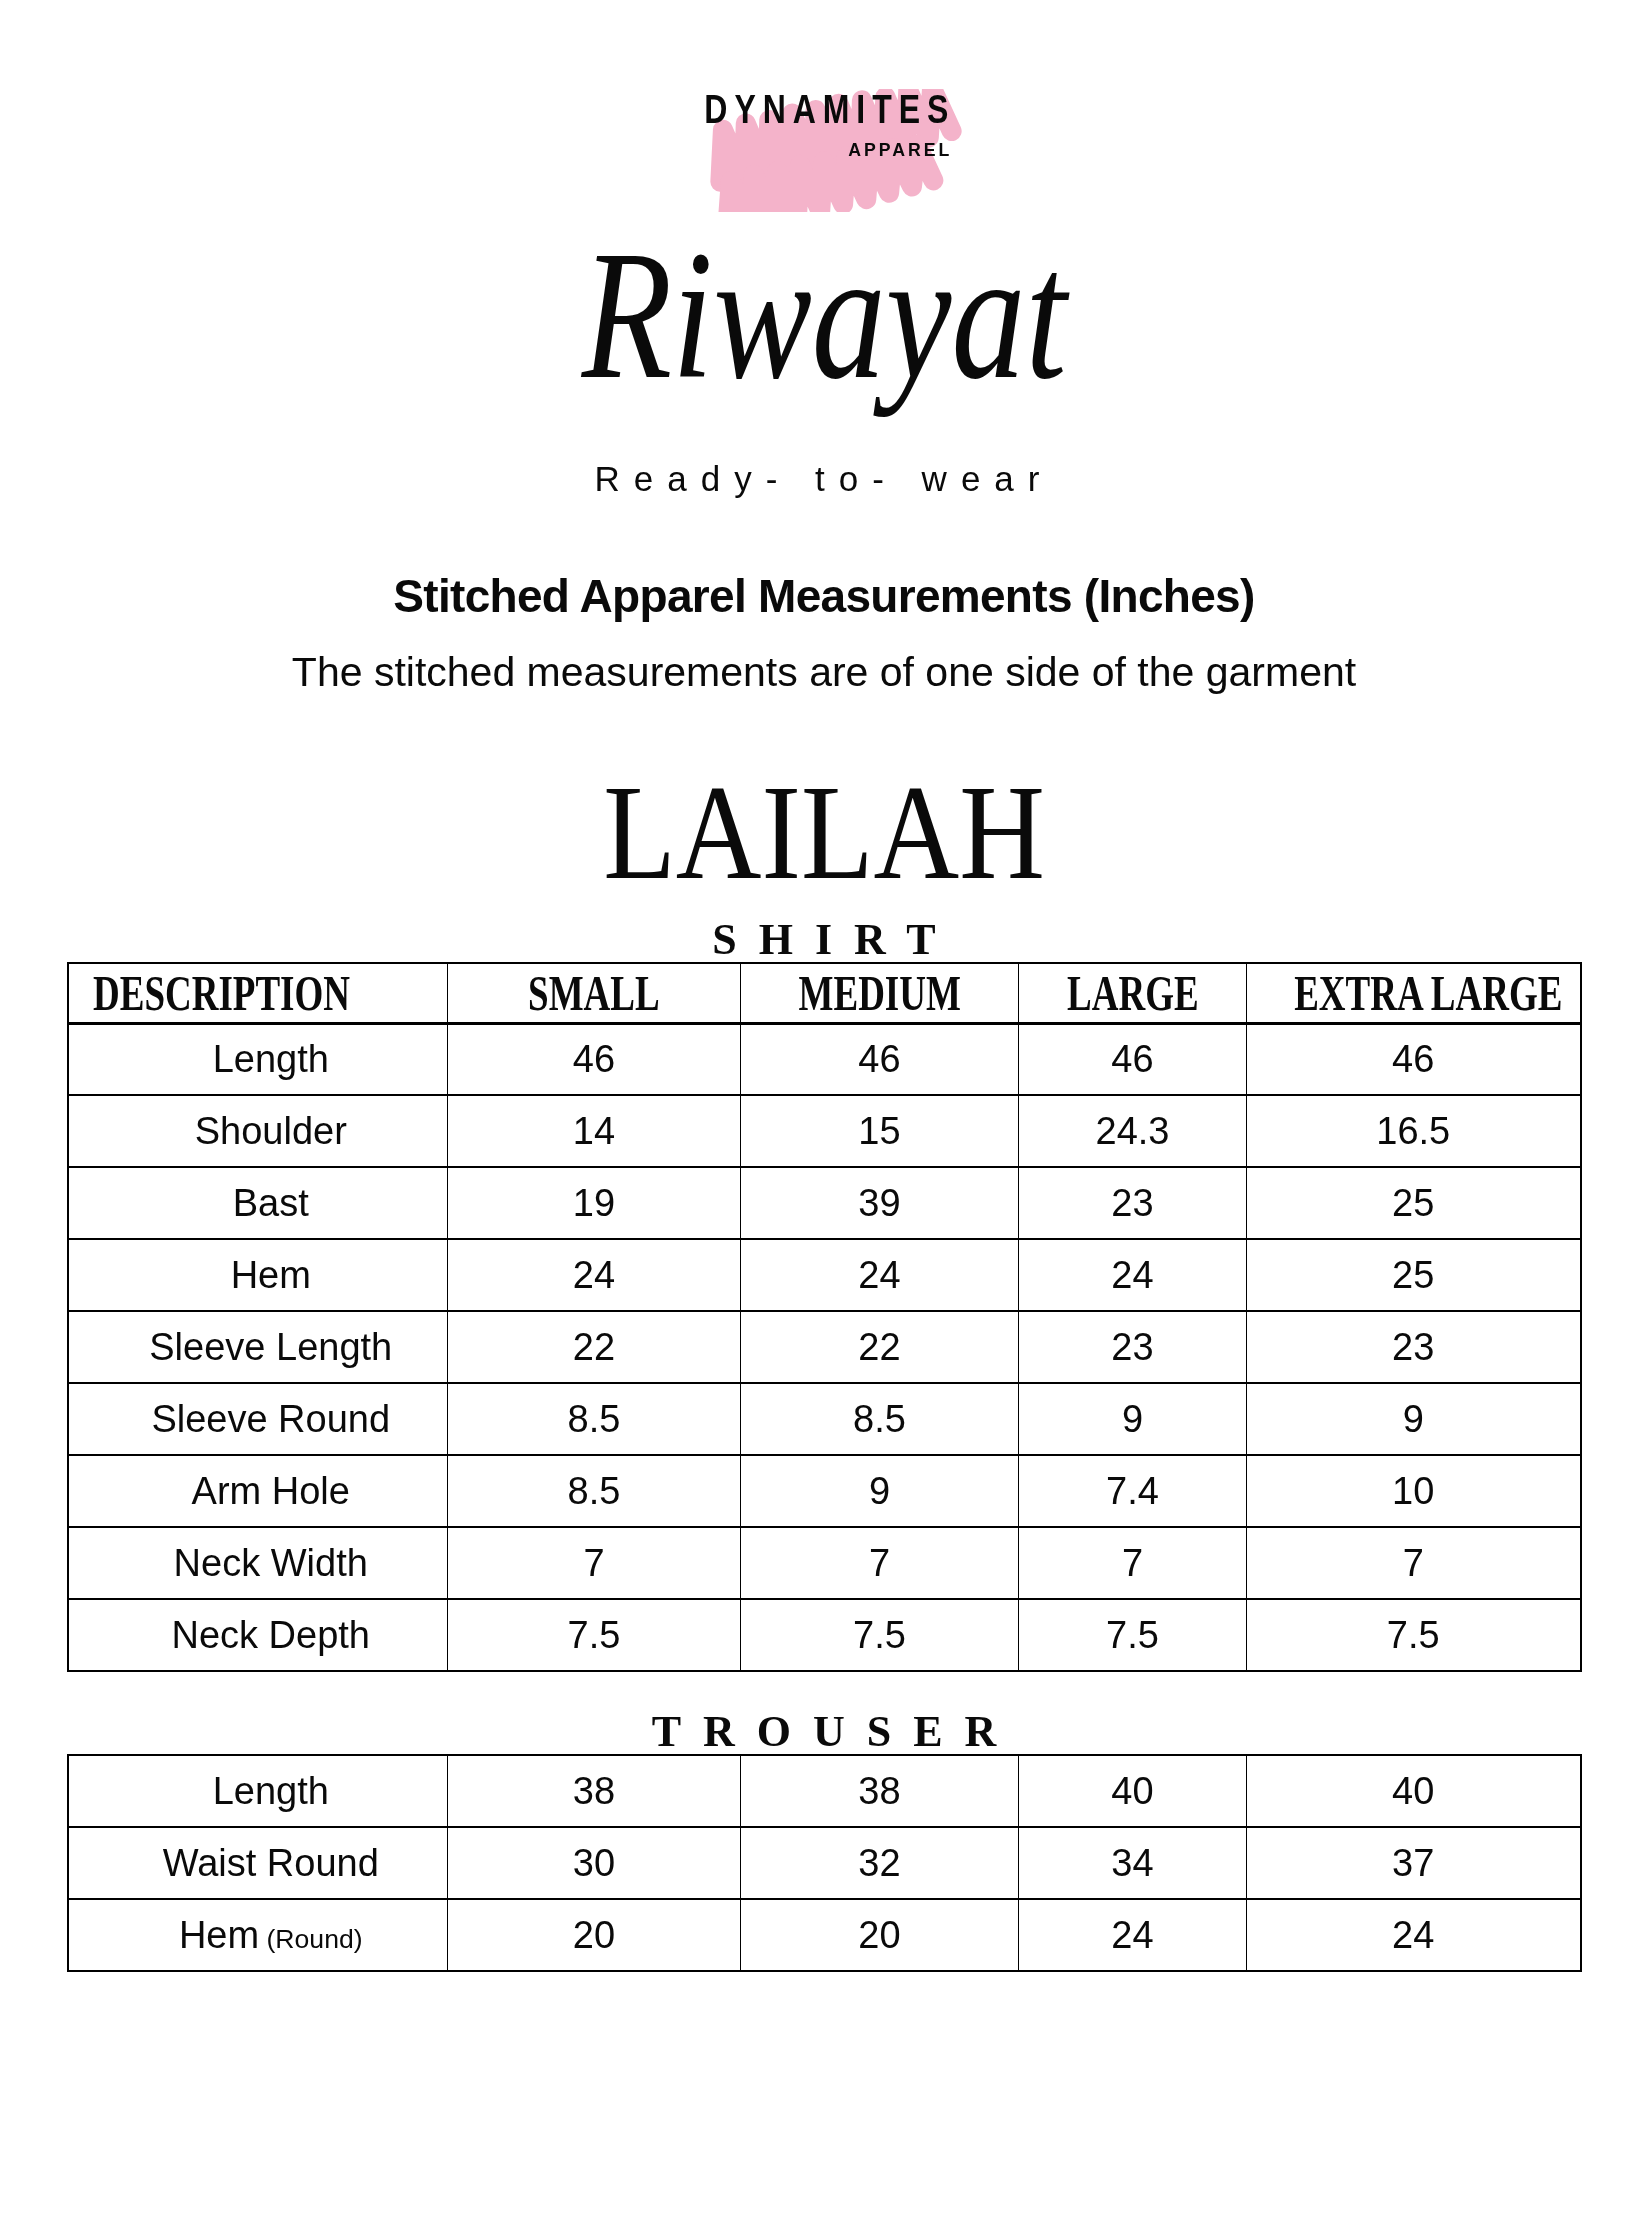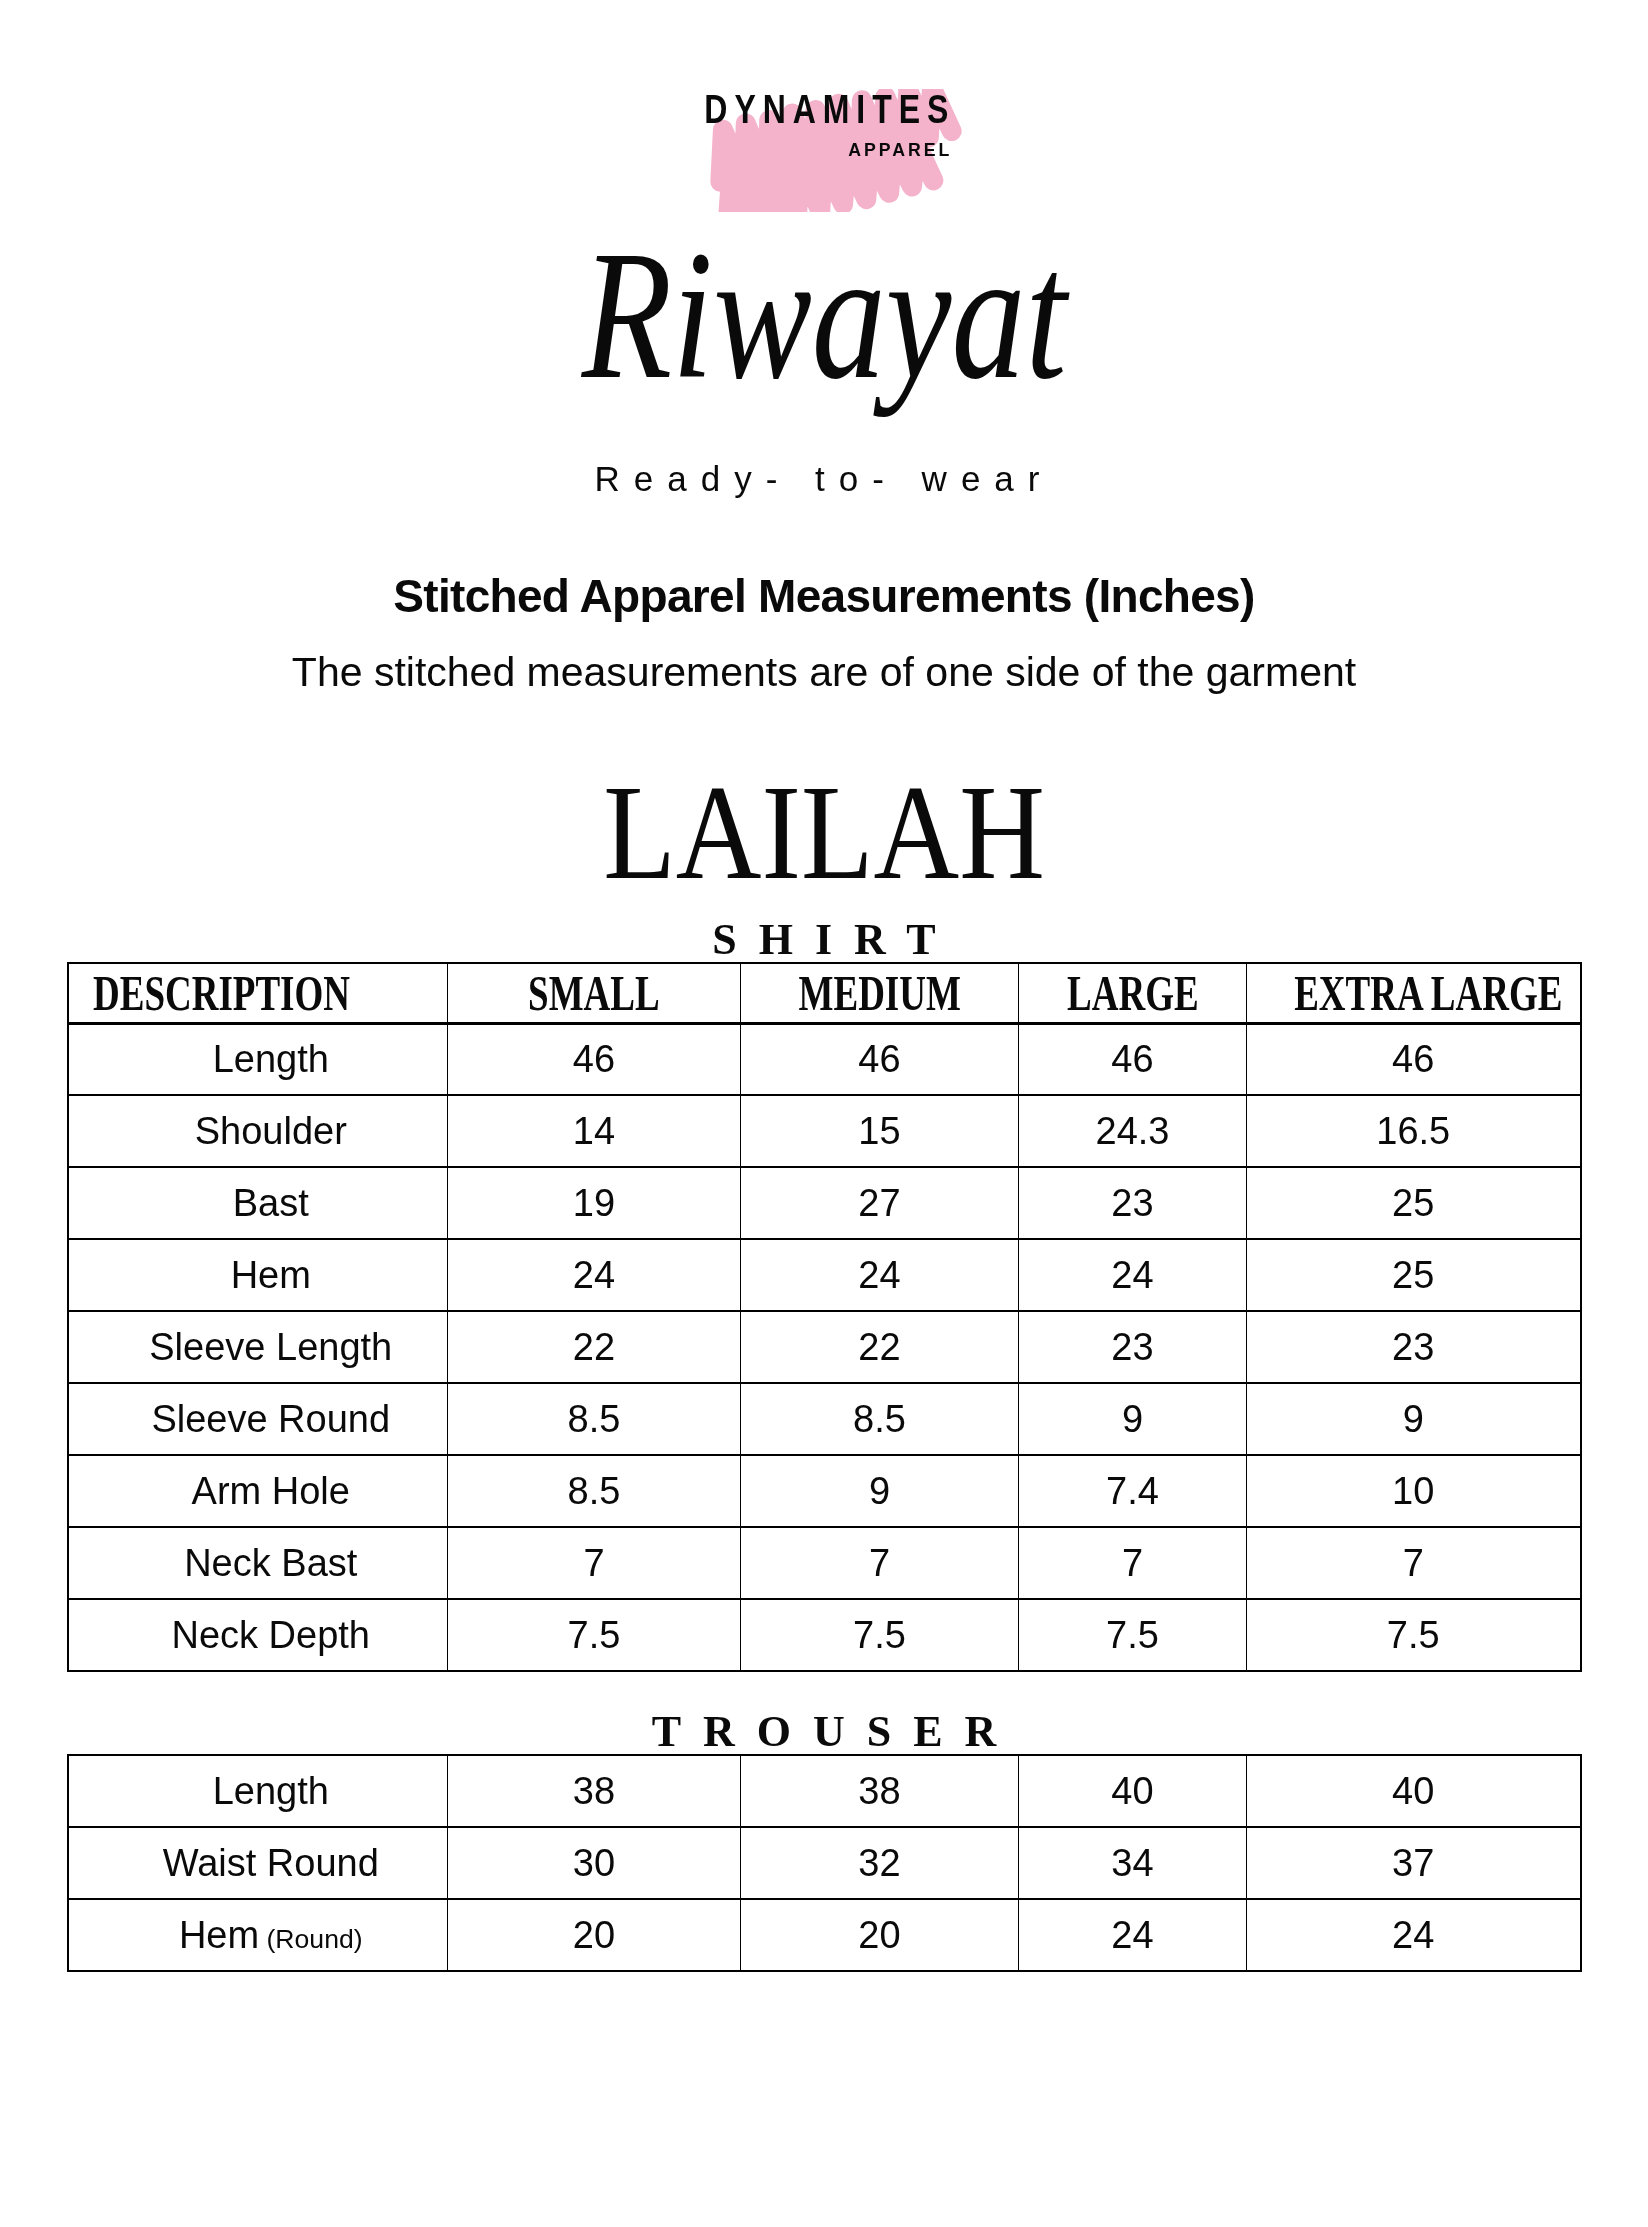--- a/index.html
+++ b/index.html
@@ -231,21 +231,21 @@
         <tr>
           <td class="lbl"><span>Shoulder</span></td>
           <td class="val"><span>14</span></td>
           <td class="val"><span>15</span></td>
           <td class="val"><span>24.3</span></td>
           <td class="val"><span>16.5</span></td>
         </tr>
         <tr>
           <td class="lbl"><span>Bast</span></td>
           <td class="val"><span>19</span></td>
-          <td class="val"><span>27</span></td>
+          <td class="val"><span>39</span></td>
           <td class="val"><span>23</span></td>
           <td class="val"><span>25</span></td>
         </tr>
         <tr>
           <td class="lbl"><span>Hem</span></td>
           <td class="val"><span>24</span></td>
           <td class="val"><span>24</span></td>
           <td class="val"><span>24</span></td>
           <td class="val"><span>25</span></td>
         </tr>
@@ -264,21 +264,21 @@
           <td class="val"><span>9</span></td>
         </tr>
         <tr>
           <td class="lbl"><span>Arm Hole</span></td>
           <td class="val"><span>8.5</span></td>
           <td class="val"><span>9</span></td>
           <td class="val"><span>7.4</span></td>
           <td class="val"><span>10</span></td>
         </tr>
         <tr>
-          <td class="lbl"><span>Neck Bast</span></td>
+          <td class="lbl"><span>Neck Width</span></td>
           <td class="val"><span>7</span></td>
           <td class="val"><span>7</span></td>
           <td class="val"><span>7</span></td>
           <td class="val"><span>7</span></td>
         </tr>
         <tr>
           <td class="lbl"><span>Neck Depth</span></td>
           <td class="val"><span>7.5</span></td>
           <td class="val"><span>7.5</span></td>
           <td class="val"><span>7.5</span></td>

